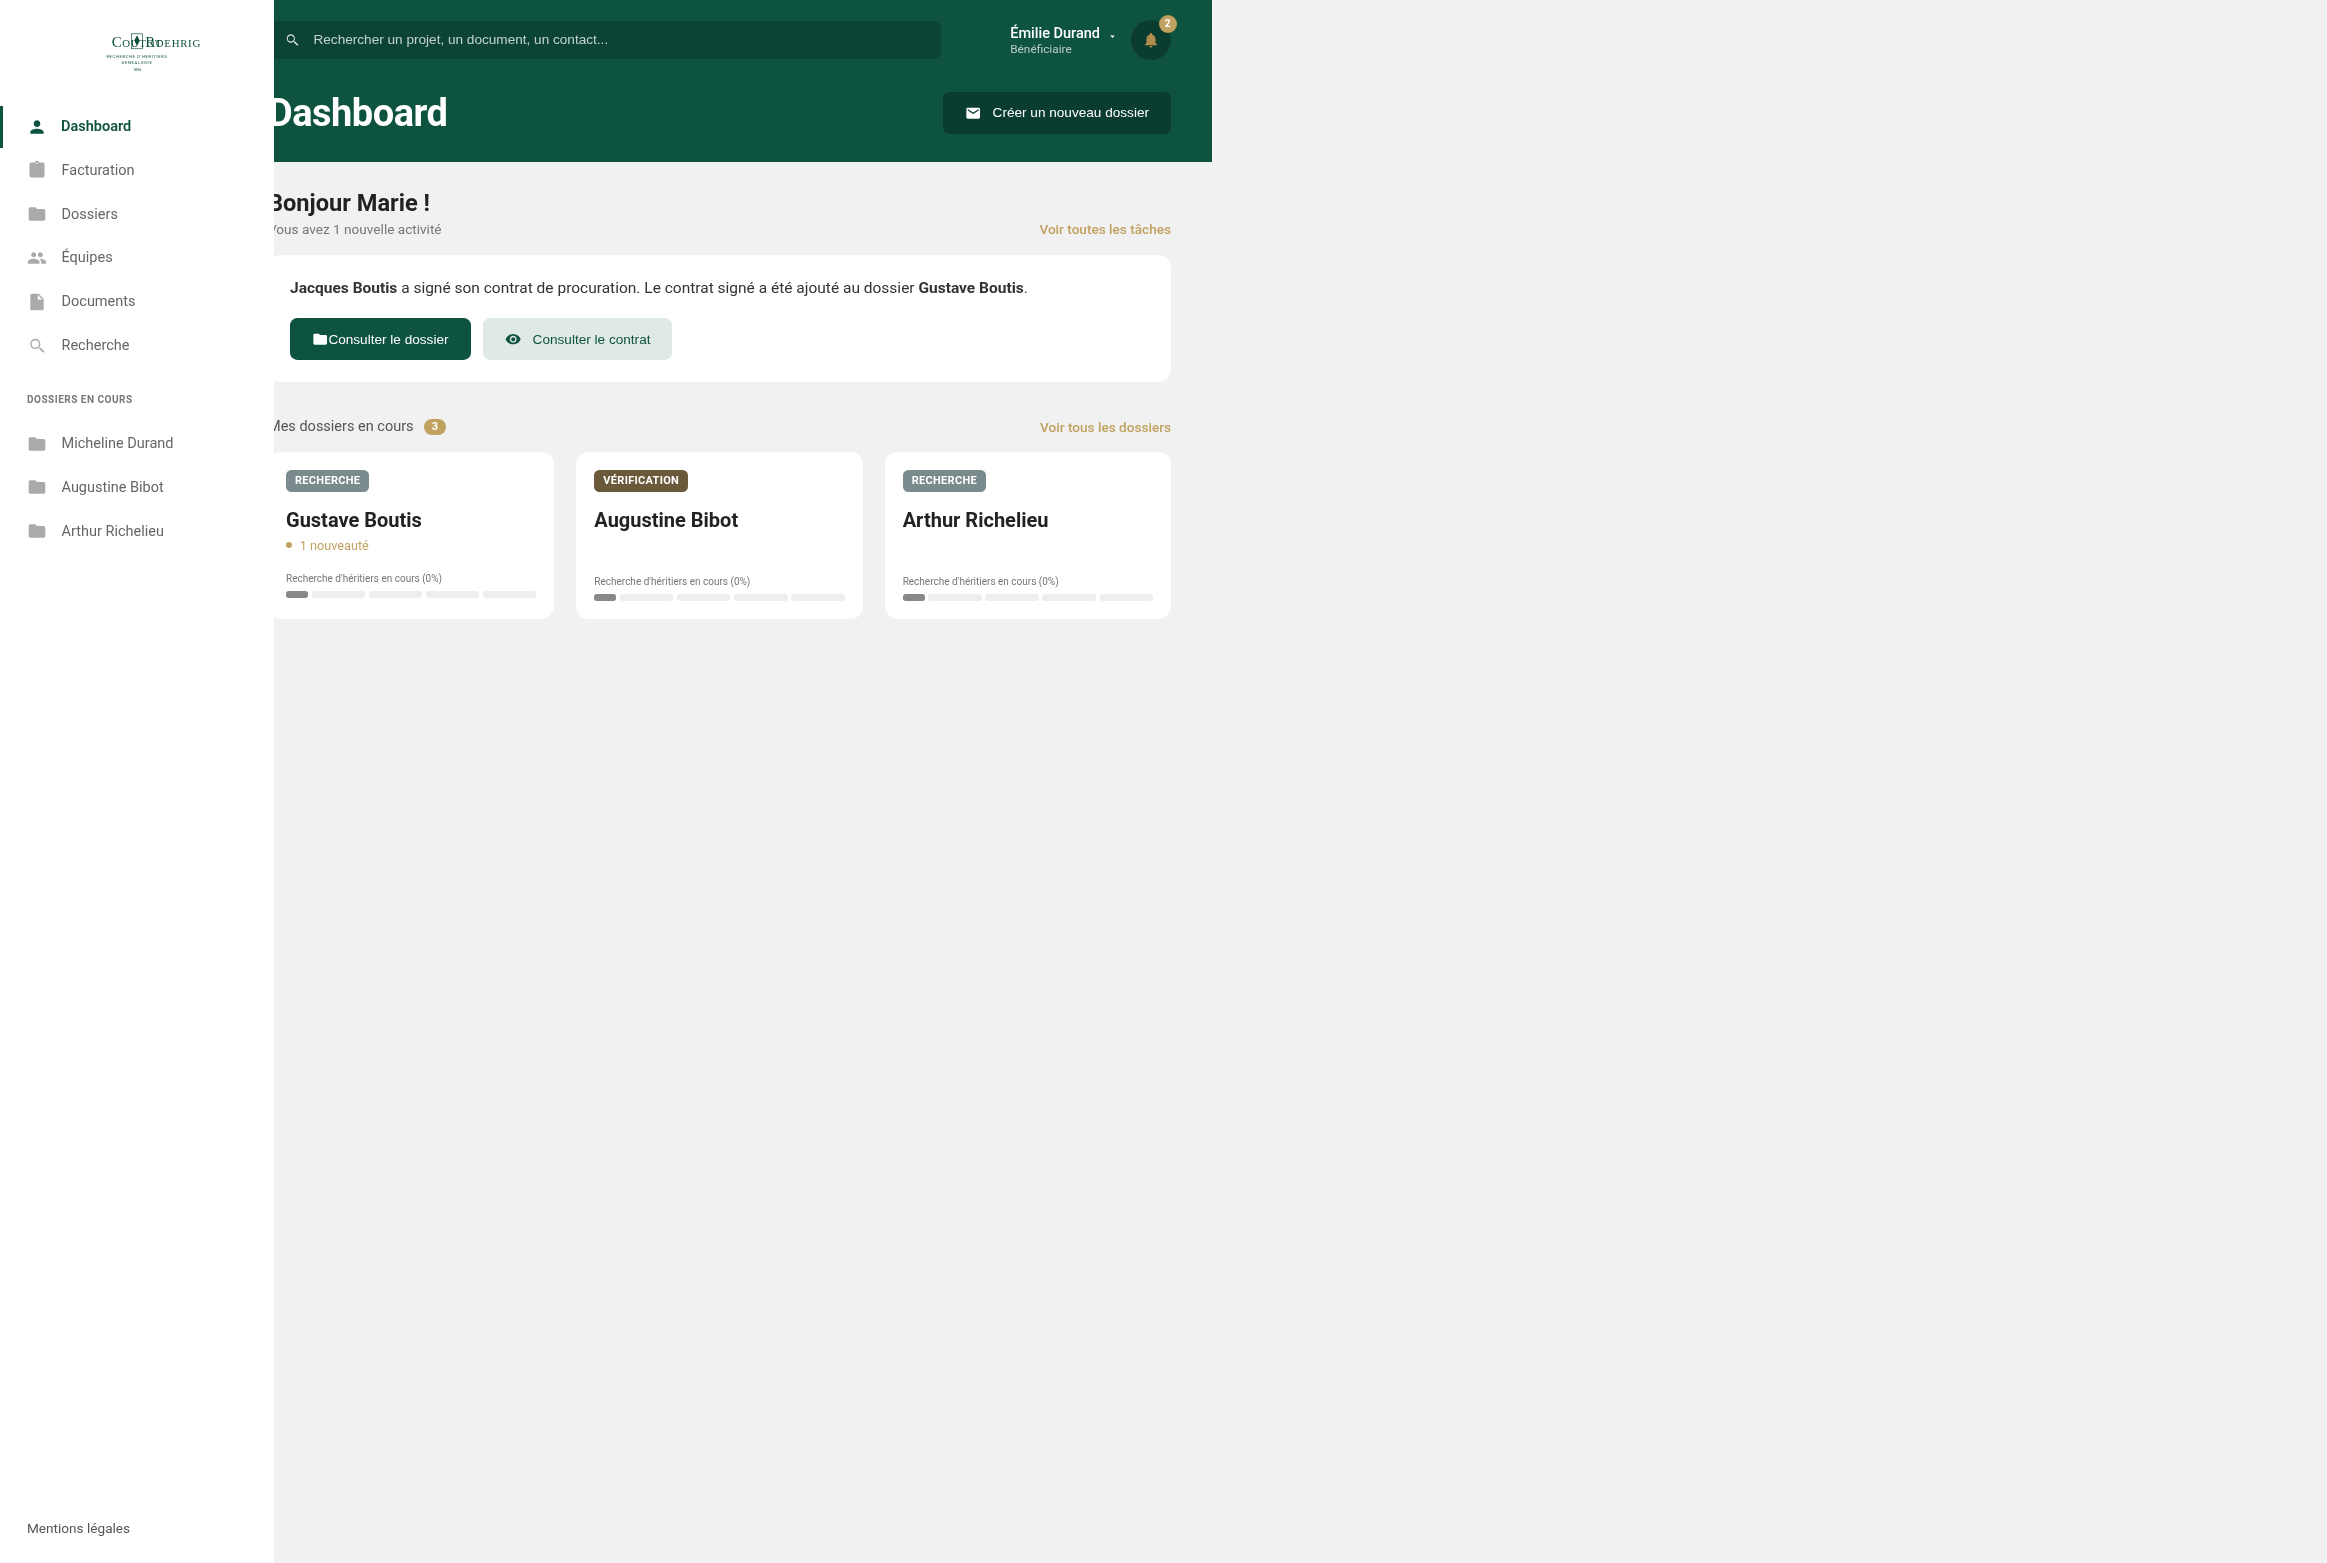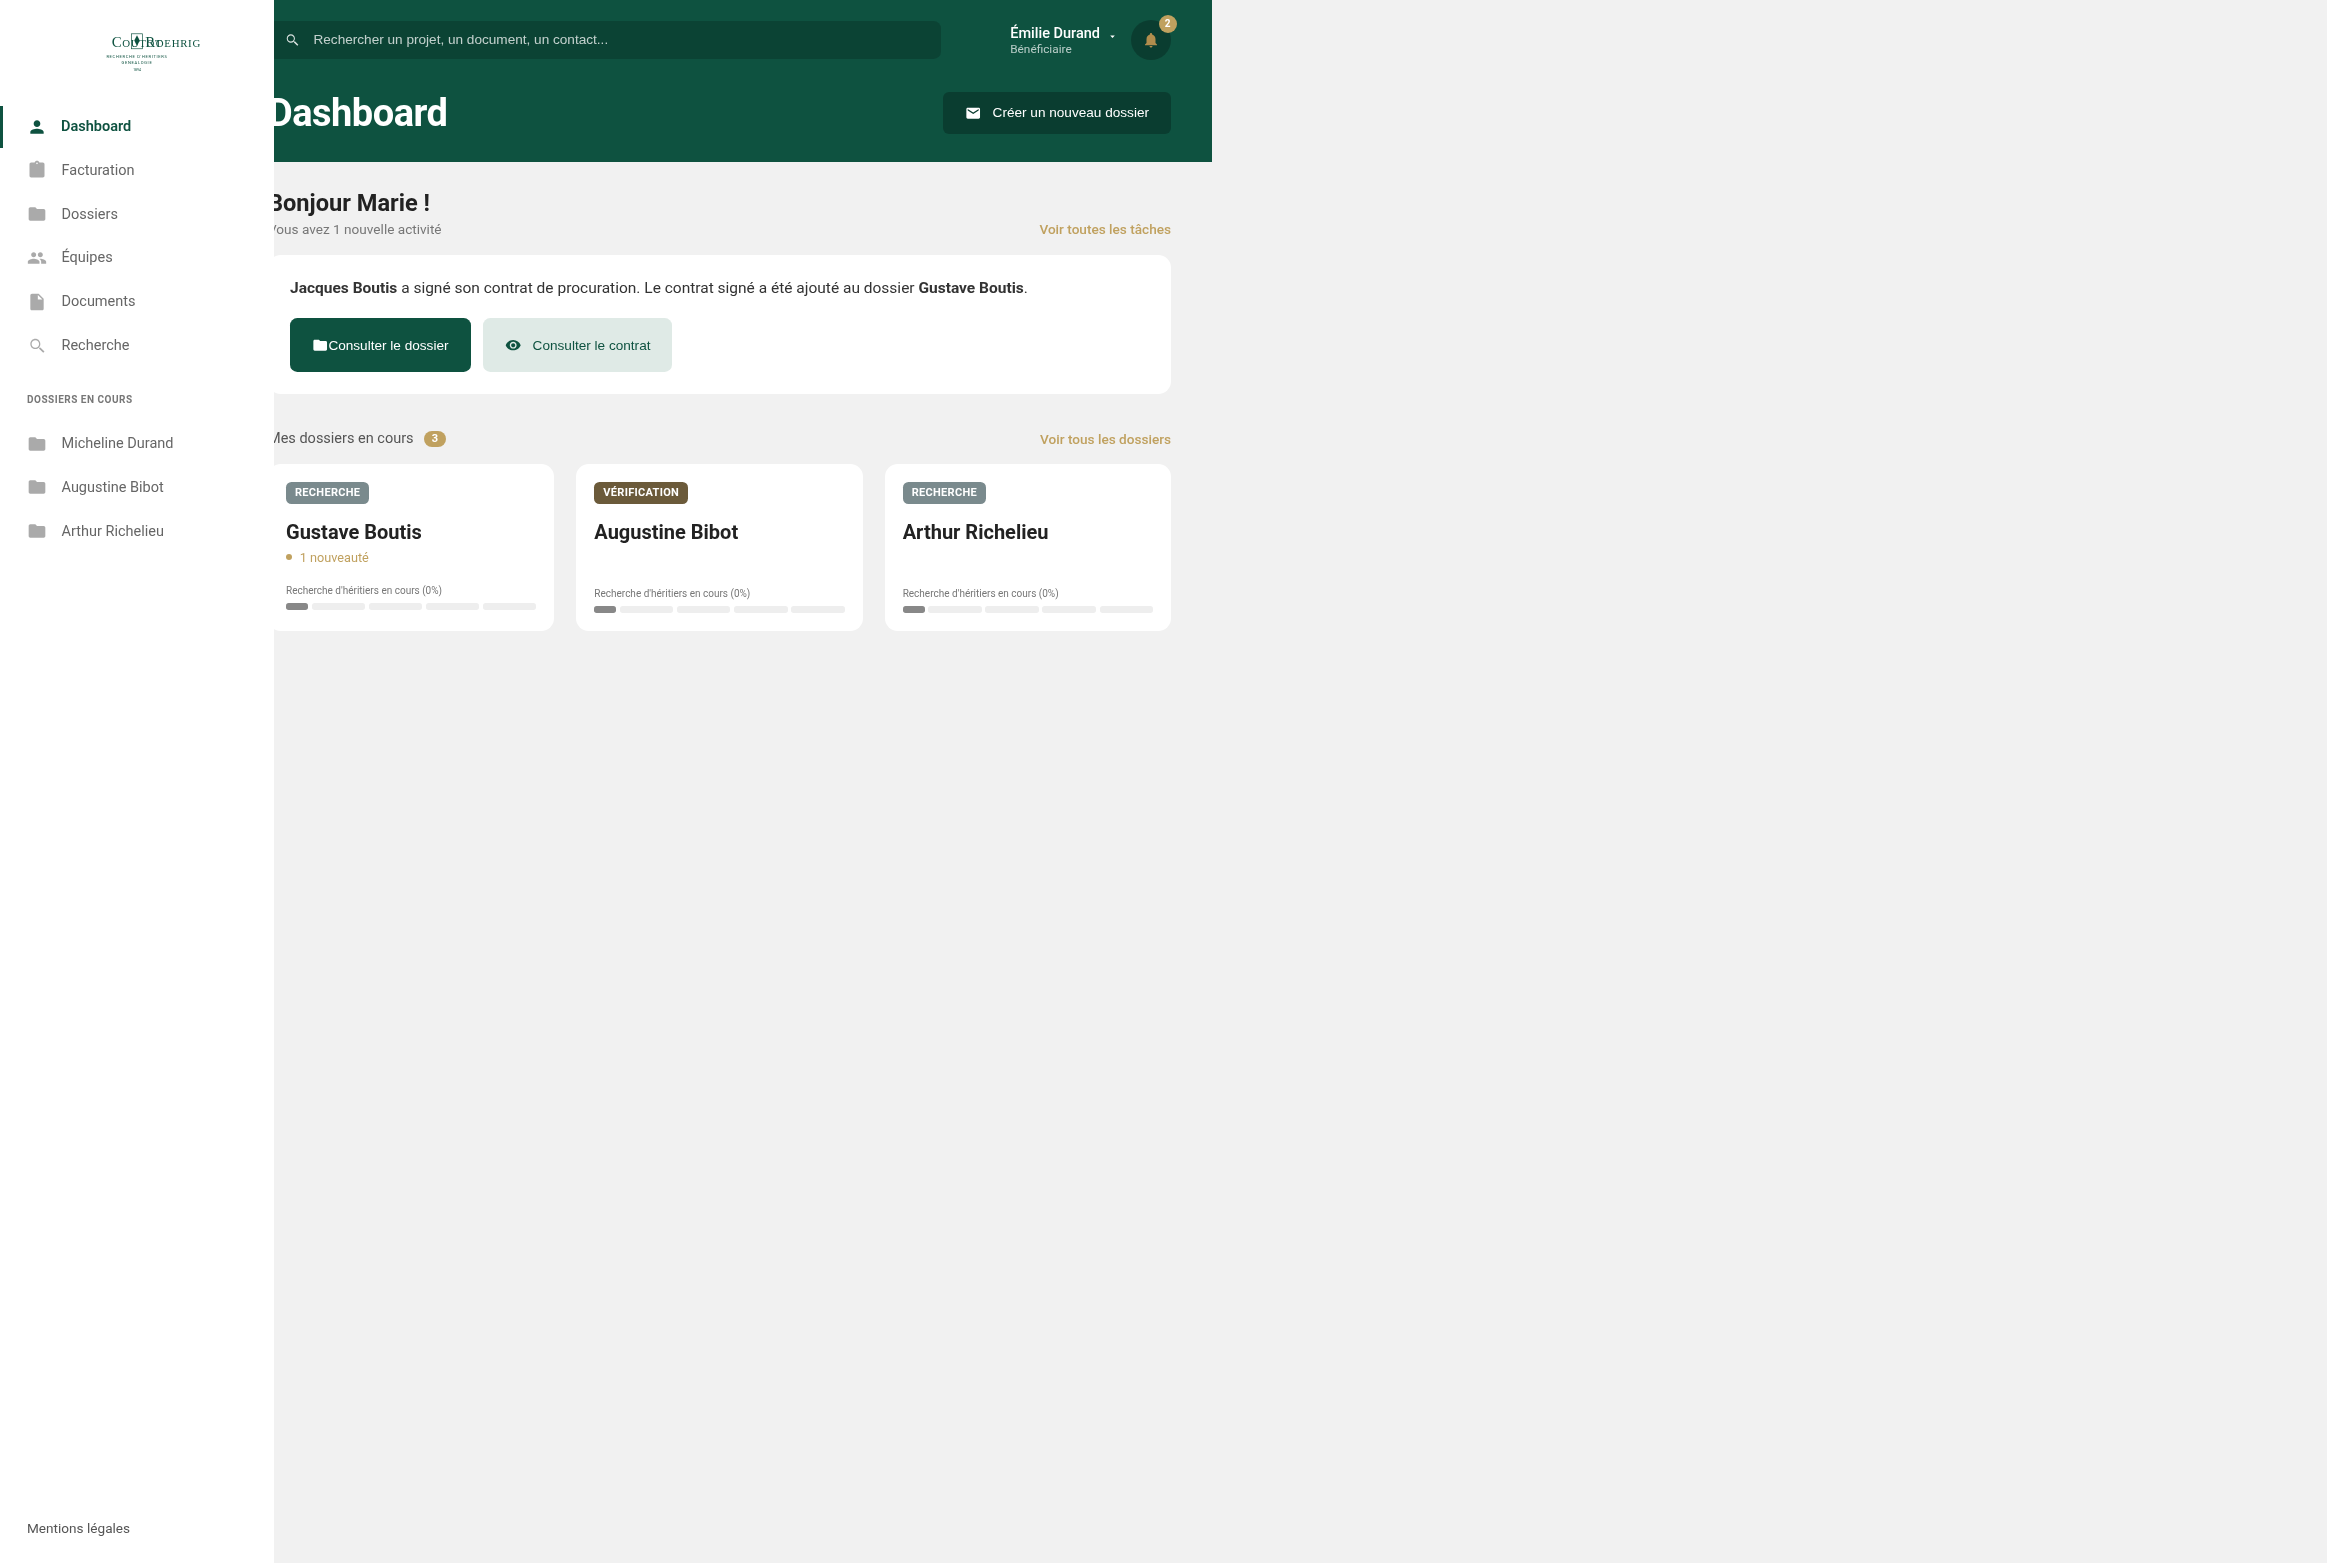--- a/index.html
+++ b/index.html
@@ -53,21 +53,21 @@
 .activity-meta { flex: 1; }
 .activity-title { font-size: 15.5px; font-weight: 600; color: #222; }
 .activity-folder { font-size: 12.7px; color: #888; display: flex; align-items: center; gap: 5.5px; margin-top: 1.8px; }
 .activity-folder svg { width: 12.7px; height: 12.7px; fill: #888; }
 .activity-time { text-align: right; font-size: 12.7px; color: #666; }
 .activity-body { font-size: 15.5px; color: #333; line-height: 1.5; margin-bottom: 18px; }
 .activity-body strong { font-weight: 700; }
 .activity-actions { display: flex; gap: 12.7px; }
 .btn-green { background: #0e5240; color: #fff; border: none; border-radius: 7.3px; padding: 9px 22px; font-size: 13.6px; font-weight: 500; display: flex; align-items: center; cursor: pointer; }
 .btn-green svg { width: 16.4px; height: 16.4px; fill: #fff; }
-.btn-green-light { background: #dfeae6; color: #0e5240; border: none; border-radius: 7.3px; padding: 19px 22px; font-size: 13.6px; font-weight: 500; display: flex; align-items: center; gap: 11px; cursor: pointer; }
+.btn-green-light { background: #dfeae6; color: #0e5240; border: none; border-radius: 7.3px; padding: 13px 22px; font-size: 13.6px; font-weight: 500; display: flex; align-items: center; gap: 11px; cursor: pointer; }
 .btn-green-light svg { width: 16.4px; height: 16.4px; fill: #0e5240; }
 
 
 .dossiers-head { display: flex; align-items: center; justify-content: space-between; margin-bottom: 16.4px; }
 .dossiers-title-wrap { display: flex; align-items: flex-end; gap: 10px; font-size: 14.5px; color: #555; }
 .count-pill { background: #c0a15f; color: #fff; font-size: 11px; font-weight: 700; border-radius: 9px; padding: 1.8px 8.2px; }
 .cards { display: grid; grid-template-columns: repeat(3, 1fr); gap: 22px; }
 .card { background: #fff; border-radius: 12.7px; padding: 18px; }
 .tag { display: inline-block; padding: 4.5px 9px; border-radius: 5.5px; font-size: 11px; font-weight: 700; color: #fff; margin-bottom: 16.4px; letter-spacing: 0.3px; }
 .tag.recherche { background: #7a8a8d; }

